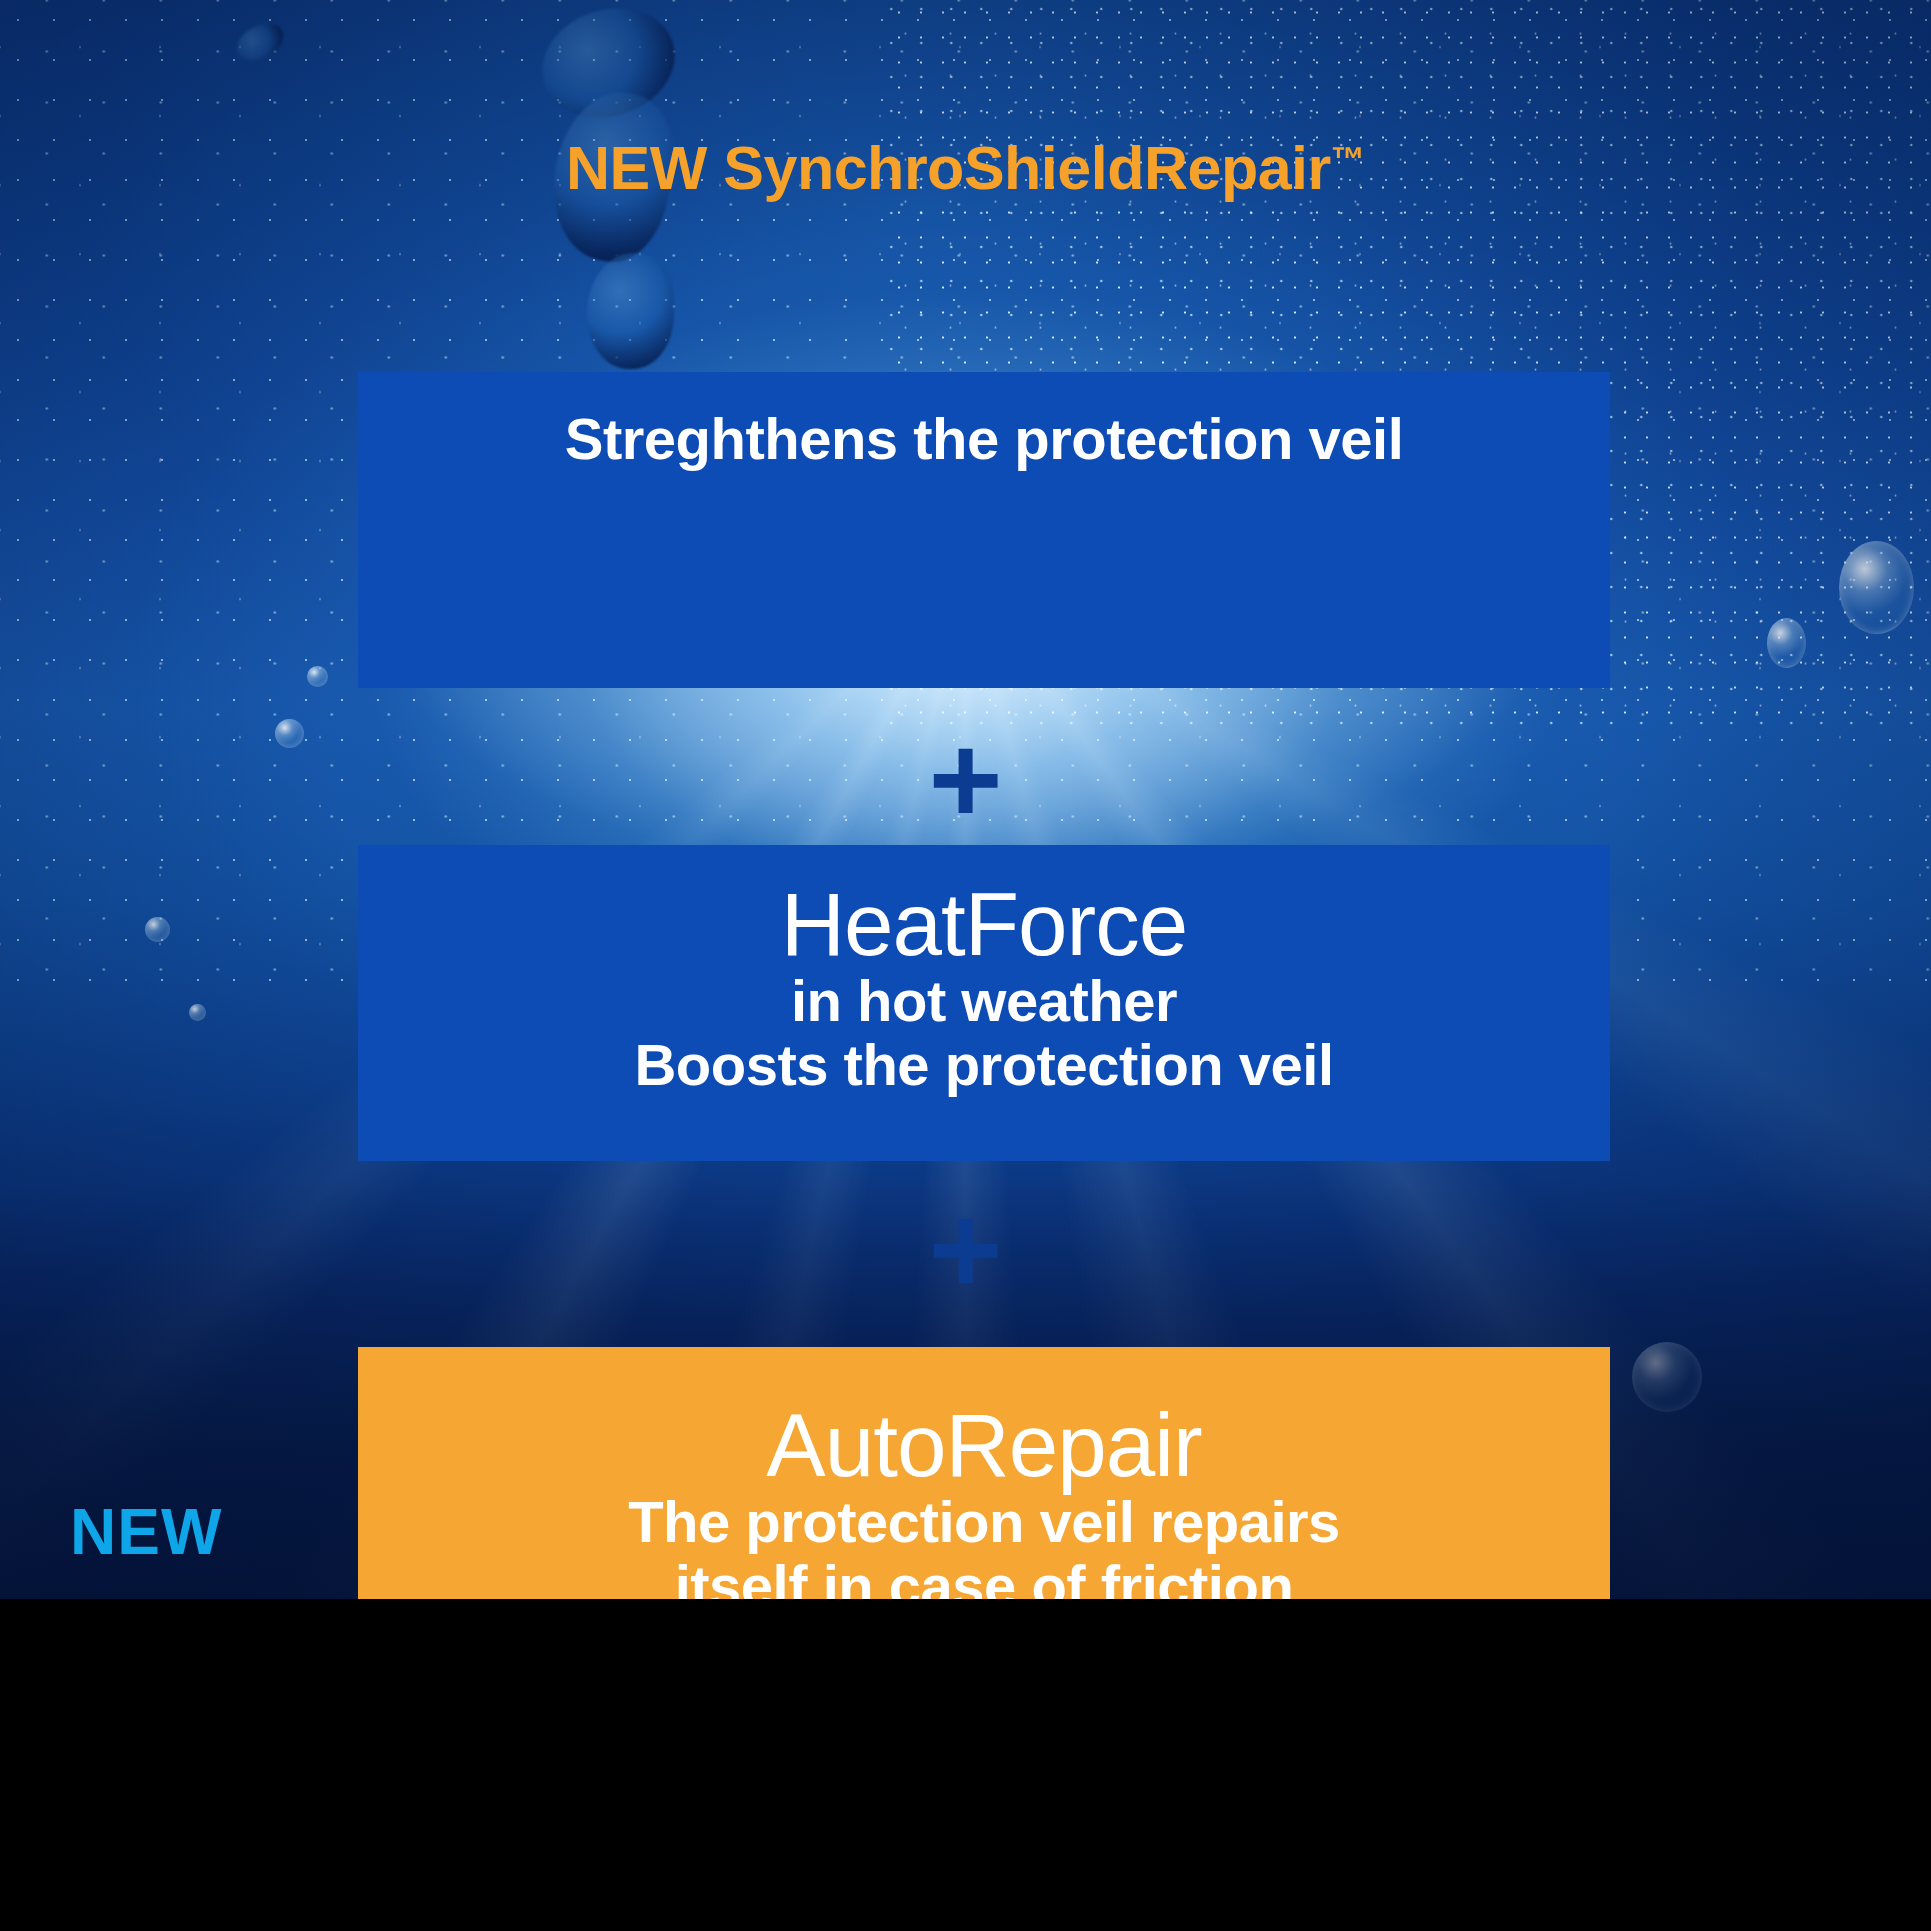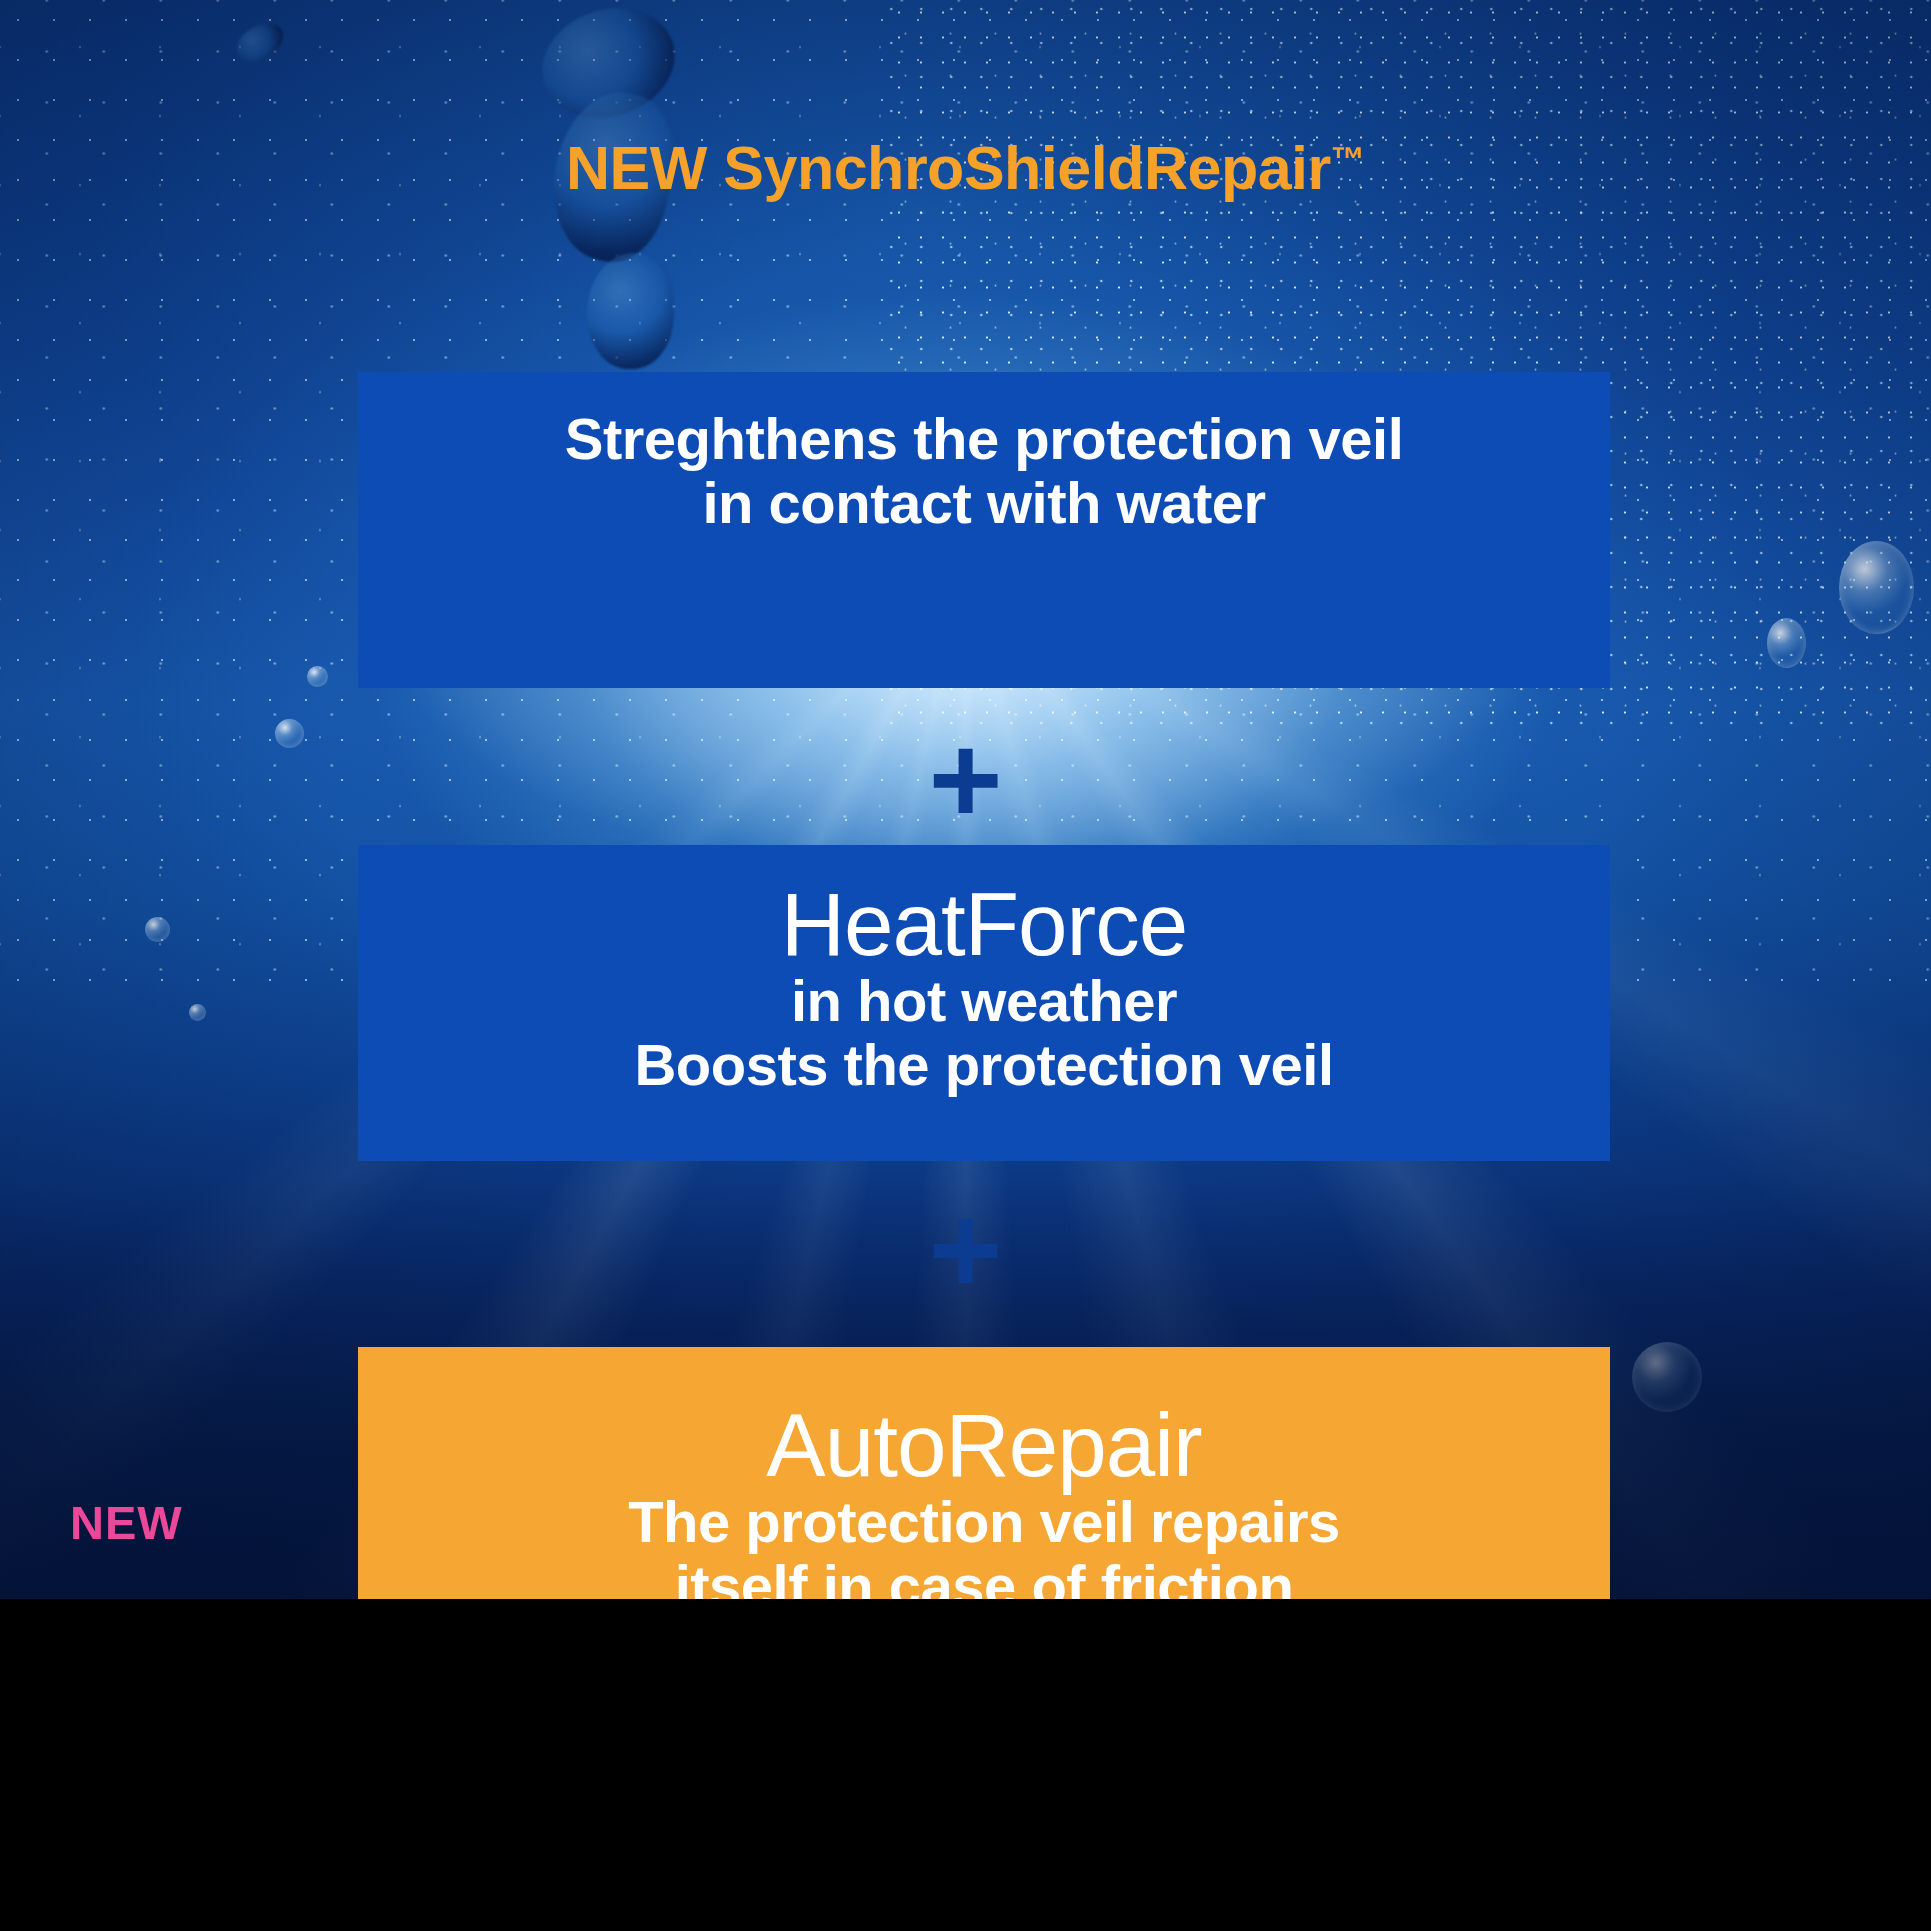--- a/index.html
+++ b/index.html
@@ -196,22 +196,22 @@
     font-weight: bold;
     line-height: 1;
   }
   #plus-1 { top: 716px; }
   #plus-2 { top: 1186px; }
 
   .new-badge {
     position: absolute;
     left: 70px;
     top: 1495px;
-    color: #ec4899;
-    font-size: 47px;
+    color: #0ea5e9;
+    font-size: 64px;
     font-weight: bold;
     letter-spacing: 1px;
   }
 </style>
 </head>
 <body>
 
 <div class="stage">
 
   <div class="bg"></div>
@@ -239,21 +239,20 @@
 
   <div class="floor"></div>
   <div class="vignette"></div>
 
   <div class="content">
 
     <div class="title"><span>NEW SynchroShieldRepair</span><span class="tm">™</span></div>
 
     <div class="card blue" id="card-wetforce">
       <div class="card-desc">Streghthens the protection veil</div>
-      <div class="card-desc">in contact with water</div>
     </div>
 
     <div class="plus" id="plus-1">+</div>
 
     <div class="card blue" id="card-heatforce">
       <div class="card-title">HeatForce</div>
       <div class="card-desc">in hot weather</div>
       <div class="card-desc">Boosts the protection veil</div>
     </div>
 

